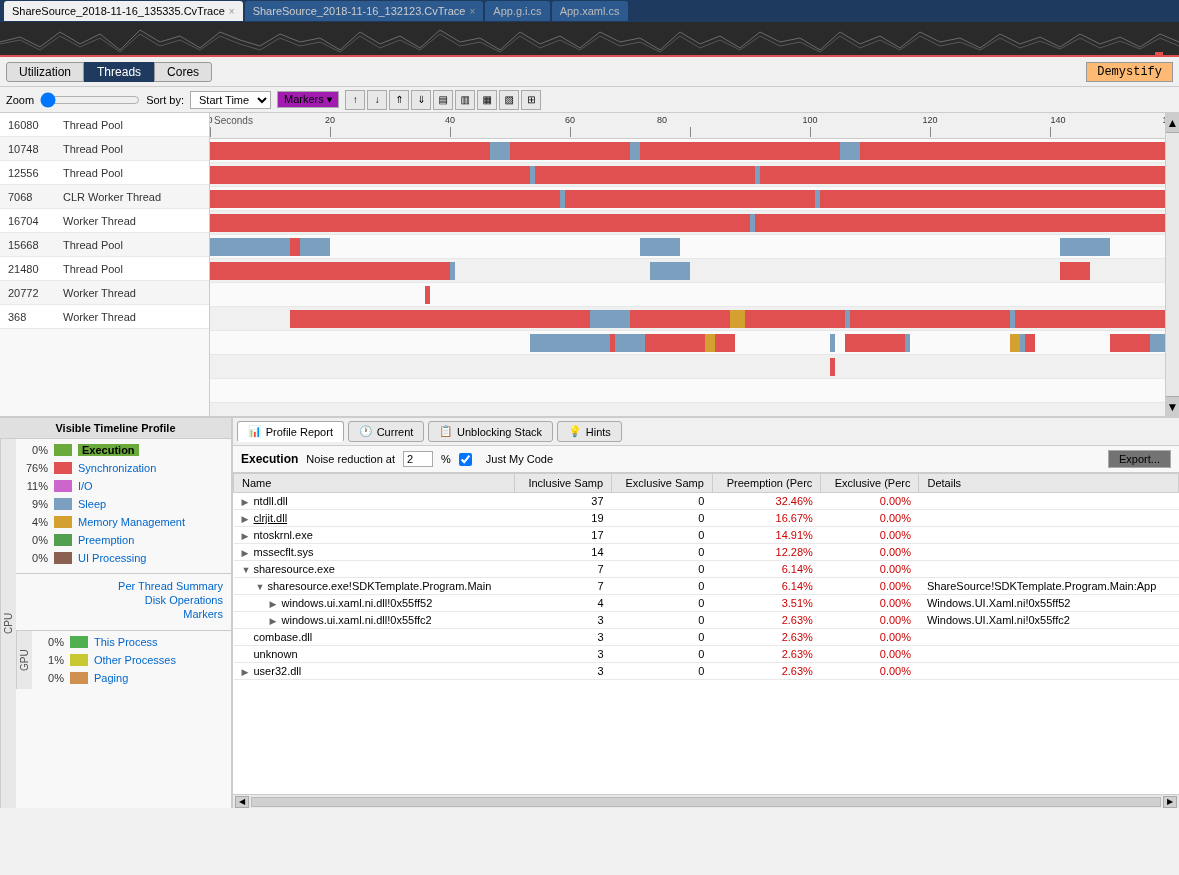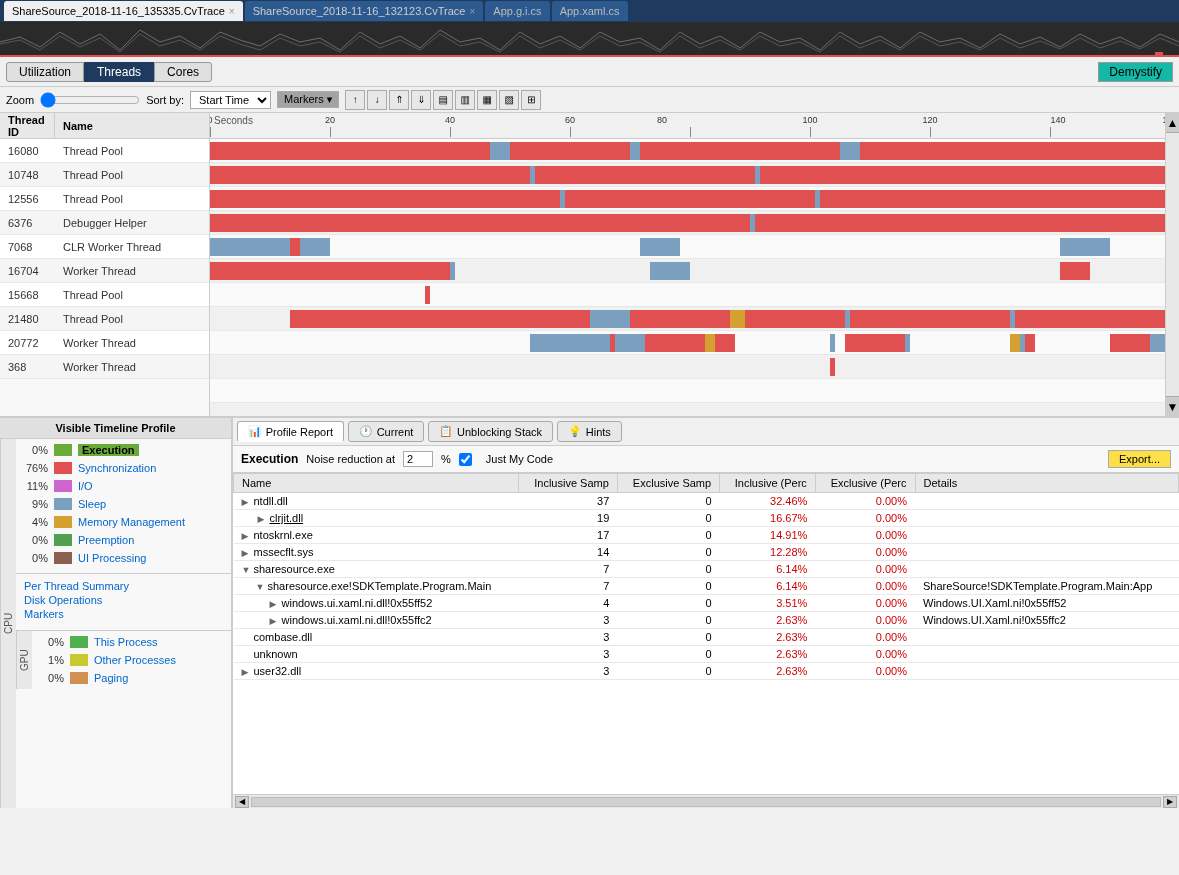--- a/index.html
+++ b/index.html
@@ -15,27 +15,27 @@
     
     .timeline-overview { background: #2a2a2a; height: 35px; position: relative; border-bottom: 2px solid #e05050; overflow: hidden; }
 
     
     .toolbar { background: #f0f0f0; border-bottom: 1px solid #ccc; padding: 3px 6px; display: flex; align-items: center; gap: 8px; height: 30px; }
     .tab-group { display: flex; gap: 0; }
     .tab-btn { padding: 2px 12px; border: 1px solid #999; background: #e0e0e0; cursor: pointer; font-size: 12px; }
     .tab-btn.active { background: #1e3a5f; color: #fff; border-color: #1e3a5f; }
     .tab-btn:first-child { border-radius: 3px 0 0 3px; }
     .tab-btn:last-child { border-radius: 0 3px 3px 0; }
-    .demystify-btn { margin-left: auto; padding: 2px 10px; border: 1px solid #999; background: #14b8a6; cursor: pointer; font-size: 12px; }
+    .demystify-btn { margin-left: auto; padding: 2px 10px; border: 1px solid #999; background: #fdba74; cursor: pointer; font-size: 12px; font-family: Liberation Mono, monospace; }
 
     
     .sort-toolbar { background: #f0f0f0; border-bottom: 1px solid #ccc; padding: 2px 6px; display: flex; align-items: center; gap: 6px; height: 26px; }
     .sort-label { font-size: 11px; }
     .sort-select { font-size: 11px; border: 1px solid #aaa; padding: 1px 4px; background: #fff; }
-    .marker-btn { padding: 1px 6px; border: 1px solid #aaa; background: #a3a3a3; font-size: 11px; cursor: pointer; display: flex; align-items: center; gap: 2px; }
+    .marker-btn { padding: 1px 6px; border: 1px solid #aaa; background: #a21caf; font-size: 11px; cursor: pointer; display: flex; align-items: center; gap: 2px; }
     .nav-btns { display: flex; gap: 2px; }
     .nav-btn { width: 20px; height: 20px; border: 1px solid #aaa; background: #e8e8e8; cursor: pointer; display: flex; align-items: center; justify-content: center; font-size: 10px; }
     .zoom-label { font-size: 11px; }
     .zoom-slider { width: 100px; }
 
     
     .threads-container { display: flex; height: 305px; border-bottom: 2px solid #ccc; overflow: hidden; }
     .thread-list { width: 210px; min-width: 210px; border-right: 1px solid #ccc; background: #f8f8f8; overflow: hidden; }
     .thread-header { display: flex; background: #e8e8e8; border-bottom: 1px solid #ccc; height: 26px; align-items: center; }
     .thread-header-id { width: 55px; padding: 0 8px; font-size: 11px; font-weight: bold; border-right: 1px solid #ccc; height: 100%; display: flex; align-items: center; }
@@ -53,35 +53,35 @@
     .timeline-row:nth-child(odd) { background: #fafafa; }
     .timeline-row:nth-child(even) { background: #f0f0f0; }
 
     
     .bottom-panel { display: flex; height: 390px; }
     .left-panel { width: 233px; min-width: 233px; border-right: 2px solid #ccc; background: #f8f8f8; display: flex; flex-direction: column; }
     .left-panel-title { background: #e0e0e0; border-bottom: 1px solid #ccc; padding: 4px 8px; font-size: 11px; font-weight: bold; text-align: center; }
     .legend-item { display: flex; align-items: center; gap: 6px; padding: 1px 0; height: 18px; }
     .legend-pct { width: 28px; text-align: right; font-size: 11px; color: #333; }
     .legend-link { color: #0066cc; text-decoration: none; font-size: 11px; cursor: pointer; }
-    .links-section { padding: 4px 8px; }
+    .links-section { padding: 4px 8px; text-align: right; }
     .link-item { color: #0066cc; text-decoration: none; font-size: 11px; cursor: pointer; display: block; margin: 2px 0; }
 
     
     .right-panel { flex: 1; display: flex; flex-direction: column; background: #fff; overflow: hidden; }
     .report-tabs { display: flex; border-bottom: 1px solid #ccc; background: #f0f0f0; gap: 0; align-items: center; padding: 3px 4px; gap: 4px; }
     .report-tab { padding: 3px 10px; border: 1px solid #aaa; background: #e8e8e8; cursor: pointer; font-size: 11px; border-radius: 3px; display: flex; align-items: center; gap: 4px; }
     .report-tab.active { background: #fff; border-bottom-color: #fff; }
     .report-toolbar { display: flex; align-items: center; padding: 4px 8px; border-bottom: 1px solid #ccc; gap: 8px; background: #f8f8f8; }
     .report-title { font-size: 12px; font-weight: bold; }
     .noise-label { font-size: 11px; }
     .noise-input { width: 30px; border: 1px solid #aaa; font-size: 11px; padding: 1px 3px; }
     .pct-label { font-size: 11px; }
     .checkbox-label { display: flex; align-items: center; gap: 14px; font-size: 11px; }
-    .export-btn { margin-left: auto; padding: 2px 10px; border: 1px solid #aaa; background: #fde047; cursor: pointer; font-size: 11px; }
+    .export-btn { margin-left: auto; padding: 2px 10px; border: 1px solid #aaa; background: #737373; cursor: pointer; font-size: 11px; }
 
     
     .data-table { width: 100%; border-collapse: collapse; font-size: 11px; }
     .data-table th { background: #e8e8e8; border: 1px solid #ccc; padding: 3px 8px; text-align: left; font-weight: normal; position: sticky; top: 0; white-space: nowrap; }
     .data-table td { border-bottom: 1px solid #e8e8e8; padding: 2px 8px; white-space: nowrap; }
     .table-scroll { flex: 1; overflow: auto; }
     .expand-icon { display: inline-block; width: 10px; margin-right: 2px; font-size: 9px; color: #666; }
 
     
     .bar { position: absolute; top: 3px; height: 18px; }
@@ -155,40 +155,32 @@
     <button class="nav-btn">▥</button>
     <button class="nav-btn">▦</button>
     <button class="nav-btn">▧</button>
     <button class="nav-btn">⊞</button>
   </div>
 </div>
 
 <div class="threads-container">
 
   <div class="thread-list">
-    <div class="thread-header">
-      <div class="thread-header-id">Thread ID</div>
-      <div class="thread-header-name">Name</div>
-    </div>
     <div id="thread-rows-container">
         <div class="thread-row">
           <div class="thread-id">16080</div>
           <div class="thread-name">Thread Pool</div>
         </div>
         <div class="thread-row">
           <div class="thread-id">10748</div>
           <div class="thread-name">Thread Pool</div>
         </div>
         <div class="thread-row">
           <div class="thread-id">12556</div>
           <div class="thread-name">Thread Pool</div>
-        </div>
-        <div class="thread-row">
-          <div class="thread-id">6376</div>
-          <div class="thread-name">Debugger Helper</div>
         </div>
         <div class="thread-row">
           <div class="thread-id">7068</div>
           <div class="thread-name">CLR Worker Thread</div>
         </div>
         <div class="thread-row">
           <div class="thread-id">16704</div>
           <div class="thread-name">Worker Thread</div>
         </div>
         <div class="thread-row">
@@ -436,36 +428,36 @@
       <button class="export-btn">Export...</button>
     </div>
 
     <div class="table-scroll">
       <table class="data-table">
         <thead>
           <tr>
             <th>Name</th>
             <th style="text-align:right;">Inclusive Samp</th>
             <th style="text-align:right;">Exclusive Samp</th>
-            <th style="text-align:right;">Inclusive (Perc</th>
+            <th style="text-align:right;">Preemption (Perc</th>
             <th style="text-align:right;">Exclusive (Perc</th>
             <th>Details</th>
           </tr>
         </thead>
         <tbody id="table-body">
         <tr>
     <td style="padding-left:8px;"><span class="expand-icon">▶</span>ntdll.dll</td>
     <td style="text-align:right;">37</td>
     <td style="text-align:right;">0</td>
     <td style="text-align:right; color:#cc0000;">32.46%</td>
     <td style="text-align:right; color:#cc0000;">0.00%</td>
     <td></td>
   </tr>
             <tr>
-    <td style="padding-left:24px;text-decoration:underline;"><span class="expand-icon">▶</span>clrjit.dll</td>
+    <td style="padding-left:8px;text-decoration:underline;"><span class="expand-icon">▶</span>clrjit.dll</td>
     <td style="text-align:right;">19</td>
     <td style="text-align:right;">0</td>
     <td style="text-align:right; color:#cc0000;">16.67%</td>
     <td style="text-align:right; color:#cc0000;">0.00%</td>
     <td></td>
   </tr>
             <tr>
     <td style="padding-left:8px;"><span class="expand-icon">▶</span>ntoskrnl.exe</td>
     <td style="text-align:right;">17</td>
     <td style="text-align:right;">0</td>

